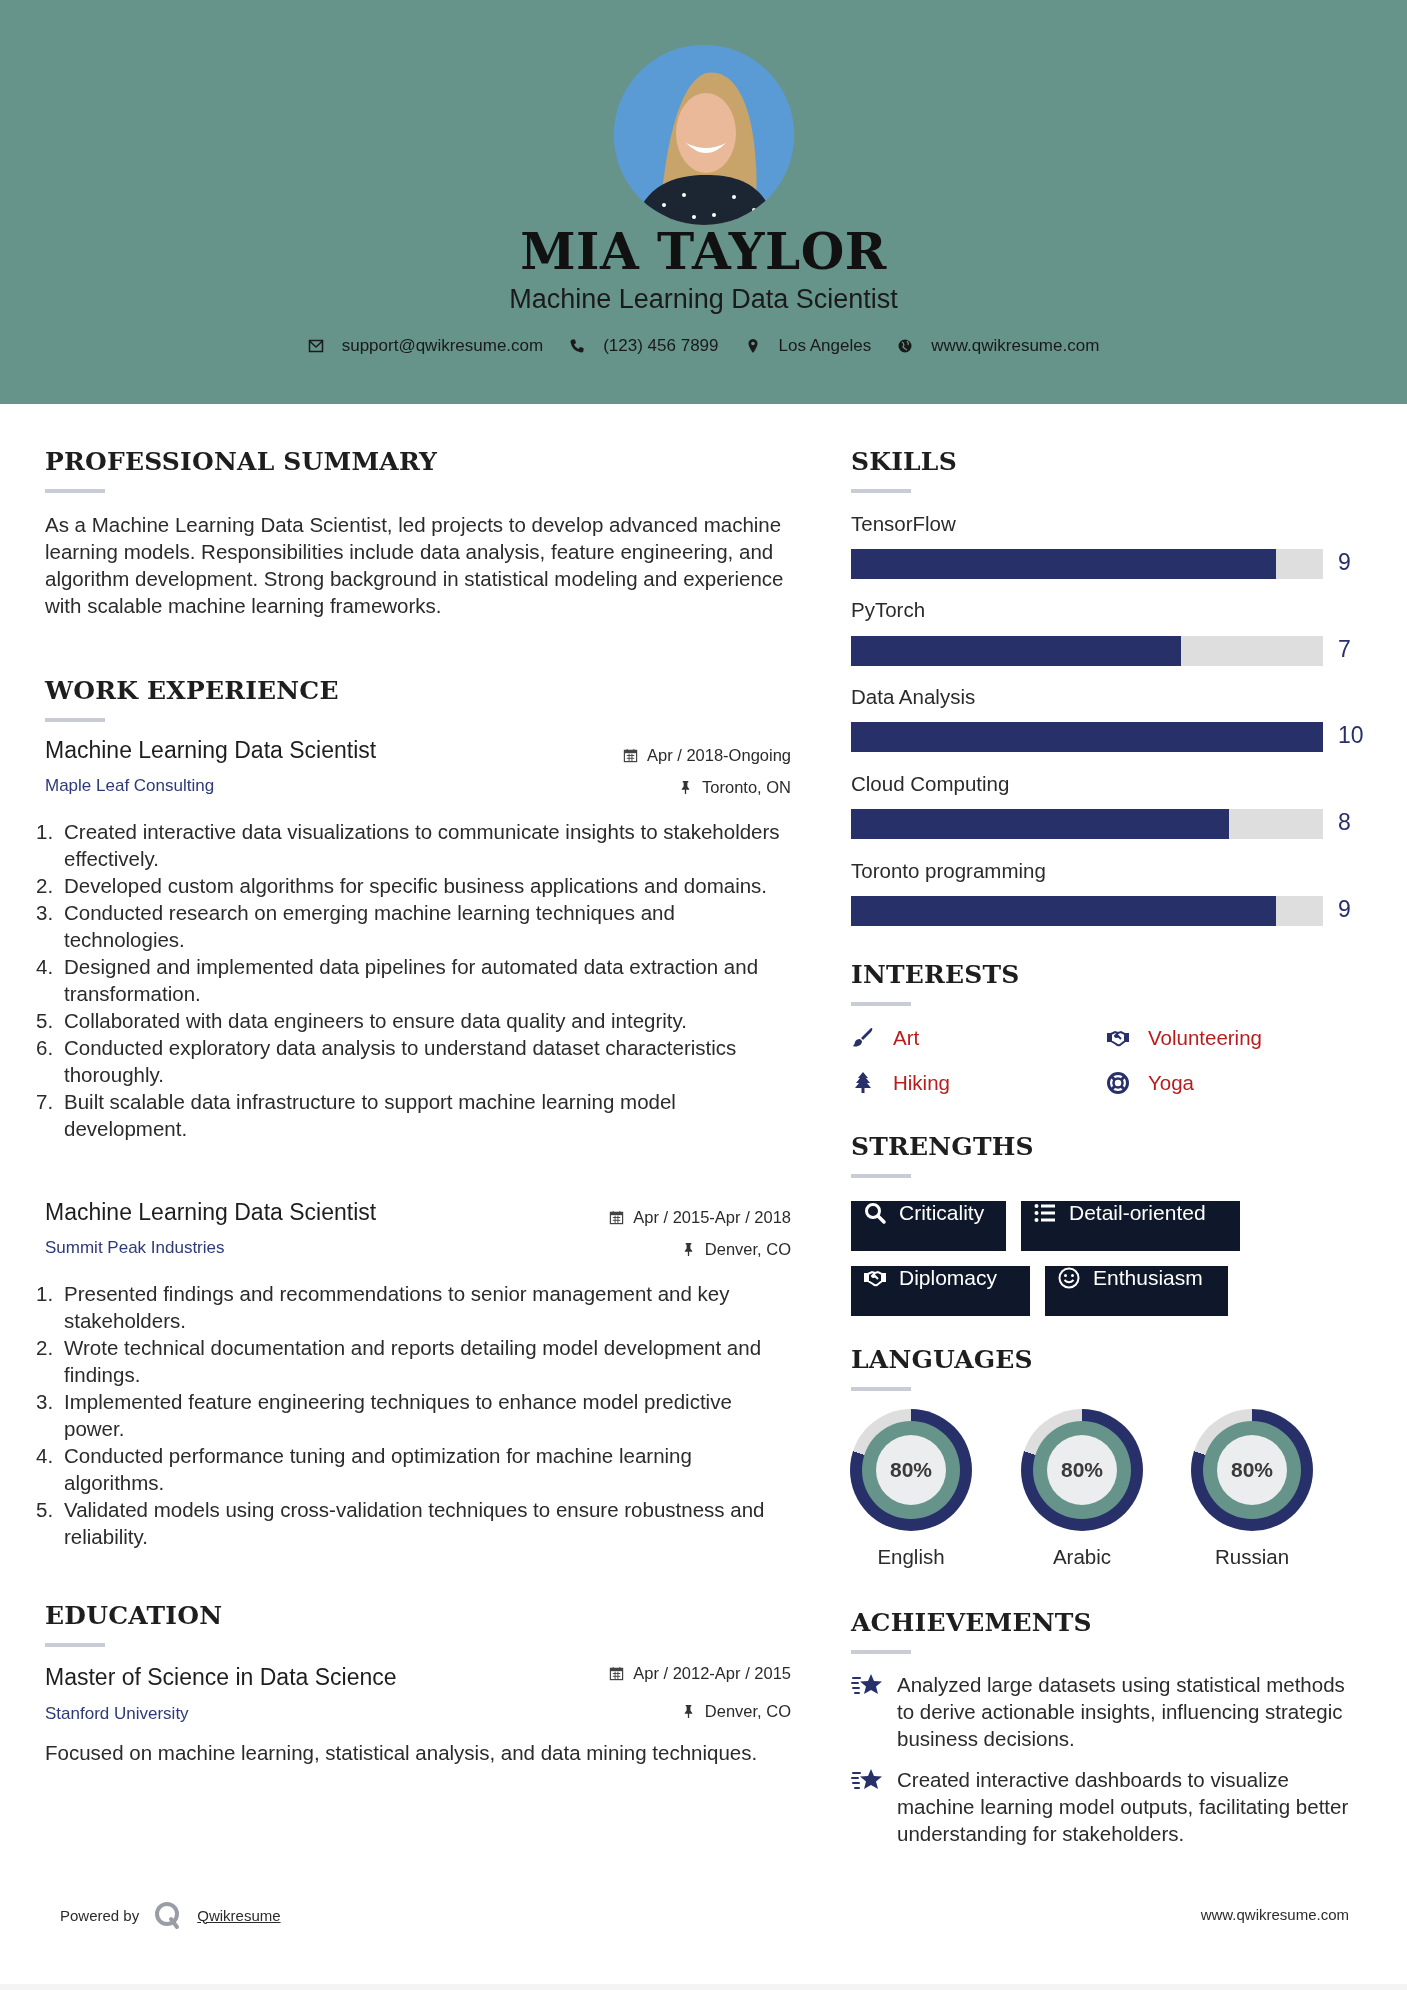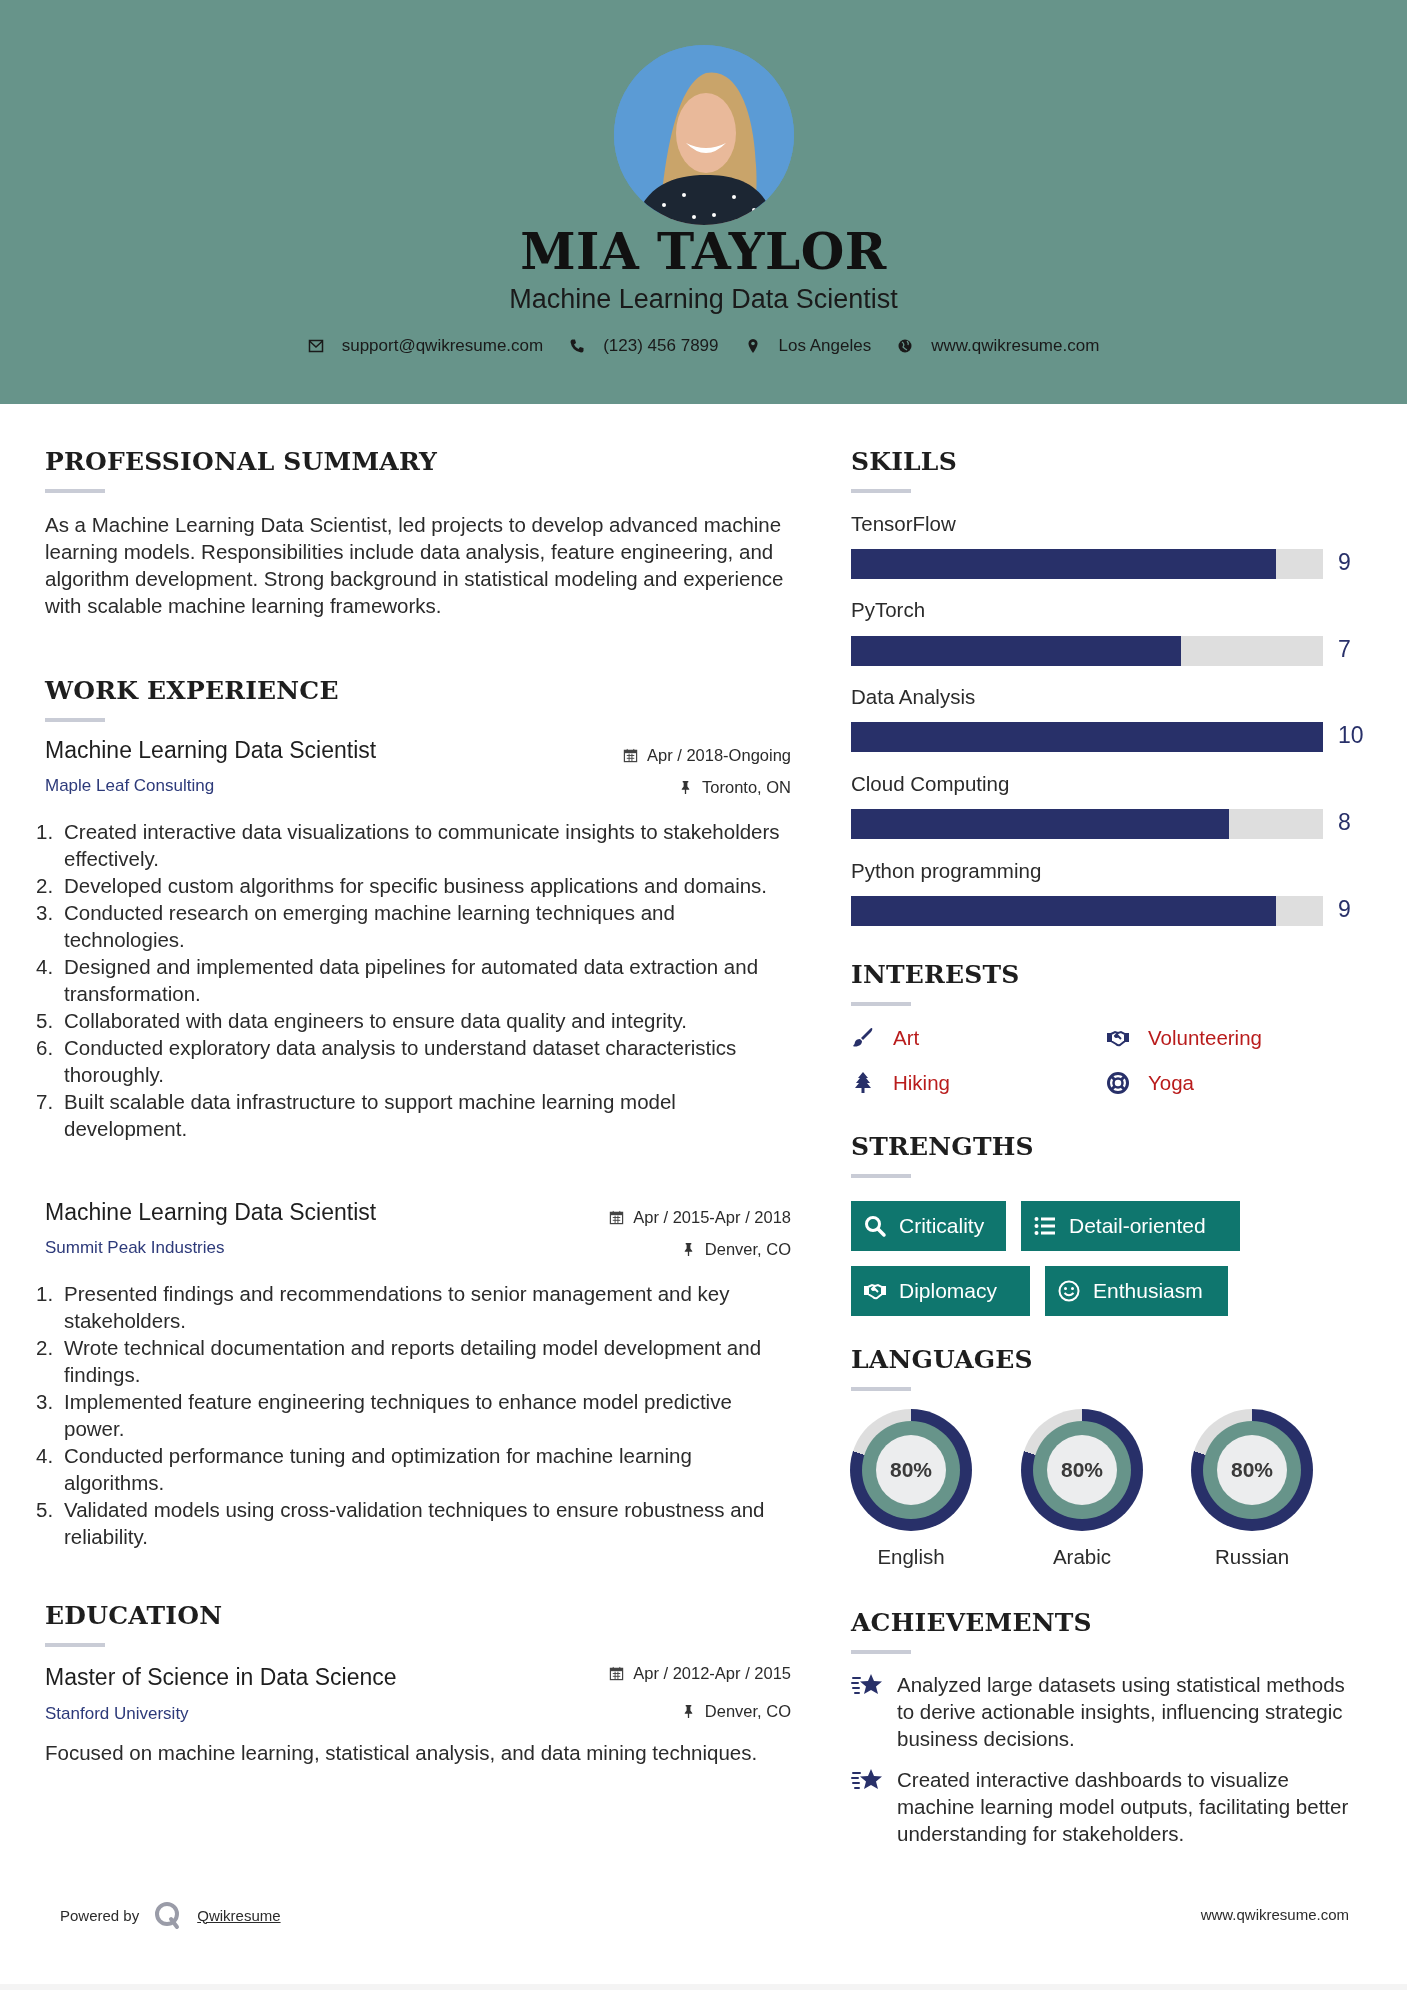--- a/index.html
+++ b/index.html
@@ -36,21 +36,21 @@
   
   .right-col { position: absolute; left: 851px; top: 0; width: 540px; height: 1990px; }
   .skill-label { position: absolute; left: 0; font-size: 20.5px; color: #2b2b2b; }
   .skill-bar { position: absolute; left: 0; width: 472px; height: 30px; background: #dedede; }
   .skill-fill { height: 100%; background: #283069; }
   .skill-val { position: absolute; left: 487px; font-size: 23px; color: #283069; }
 
   .interest { position: absolute; display: flex; align-items: center; font-size: 20.5px; color: #b91c1c; }
   .interest svg { width: 24px; height: 24px; margin-right: 18px; }
 
-  .tag { position: absolute; height: 50px; background: #0f766e; color: #fff; display: flex; align-items: center; padding: 0 12px; font-size: 21px; }
+  .tag { position: absolute; height: 50px; background: #0f172a; color: #fff; display: flex; align-items: flex-start; padding: 0 12px; font-size: 21px; }
   .tag svg { width: 24px; height: 24px; margin-right: 12px; }
 
   .lang { position: absolute; width: 122px; text-align: center; }
   .donut { width: 122px; height: 122px; border-radius: 50%; position: relative; }
   .donut .ring2 { position: absolute; left: 12px; top: 12px; width: 98px; height: 98px; border-radius: 50%; background: #67948a; }
   .donut .core { position: absolute; left: 26px; top: 26px; width: 70px; height: 70px; border-radius: 50%; background: #ecedee; display: flex; align-items: center; justify-content: center; font-weight: bold; font-size: 21px; color: #3a3a3a; }
   .lang-name { margin-top: 14px; font-size: 20.5px; color: #2b2b2b; }
 
   .ach { position: absolute; left: 0; width: 520px; display: flex; }
   .ach svg { width: 34px; height: 28px; flex: none; margin-right: 12px; margin-top: 0px; }
@@ -235,21 +235,21 @@
     <div class="skill-val" style="top:722px;">10</div>
   </div>
   <div>
     <div class="skill-label" style="top:772px;">Cloud Computing</div>
     <div class="skill-bar" style="top:809px;">
         <div class="skill-fill" style="width:80%;"></div>
       </div>
     <div class="skill-val" style="top:809px;">8</div>
   </div>
   <div>
-    <div class="skill-label" style="top:859px;">Python programming</div>
+    <div class="skill-label" style="top:859px;">Toronto programming</div>
     <div class="skill-bar" style="top:896px;">
         <div class="skill-fill" style="width:90%;"></div>
       </div>
     <div class="skill-val" style="top:896px;">9</div>
   </div>
 
   <div class="sec-title" style="left:0; top:960px;">INTERESTS</div>
   <div class="sec-rule" style="left:0; top:1002px;"></div>
   <div class="interest" style="left:0; top:1026px;">
     <svg viewBox="0 0 24 24">

